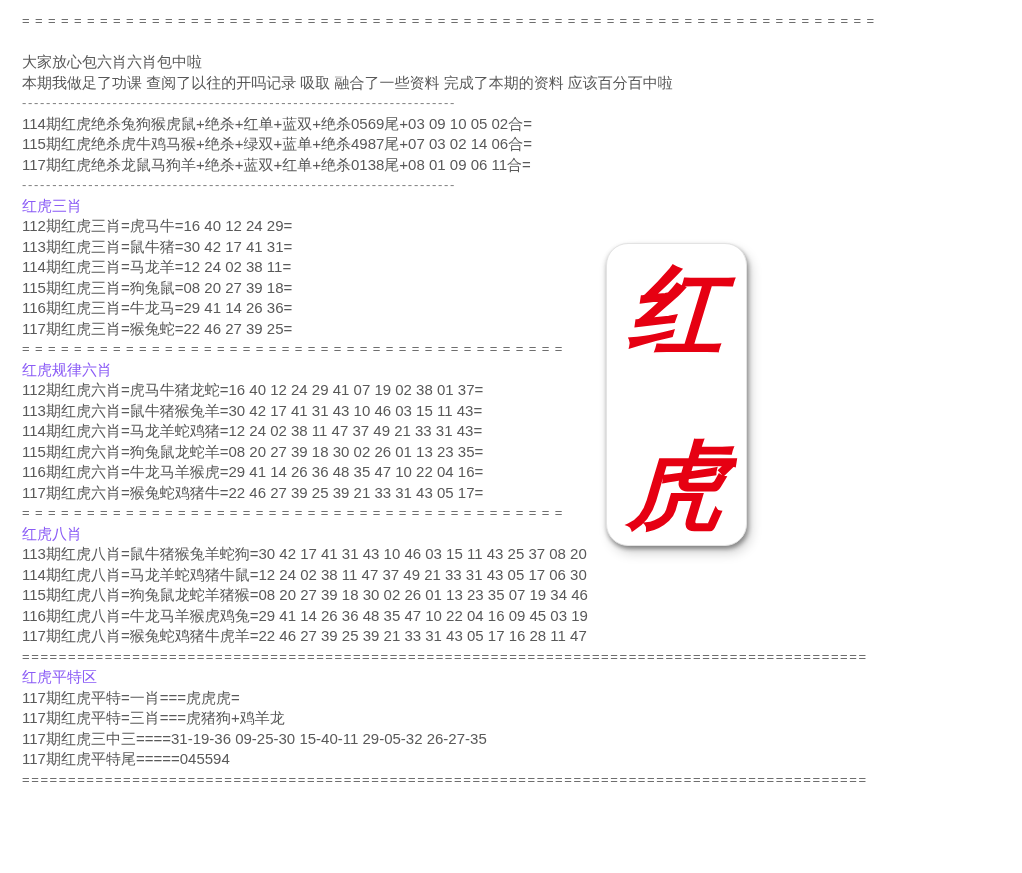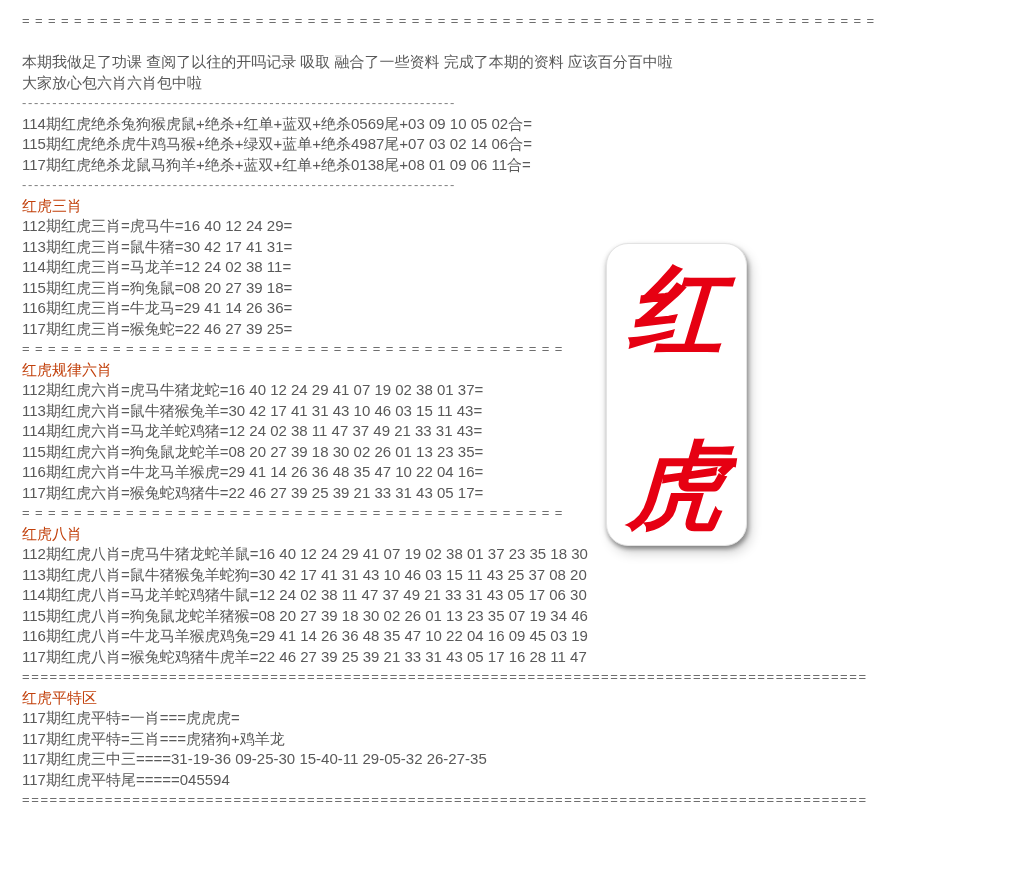--- a/index.html
+++ b/index.html
@@ -29,21 +29,21 @@
     white-space: pre;
     overflow: visible;
   }
   .sep {
     color: #6e6e6e;
     font-size: 13px;
   }
   .sep.wide  { letter-spacing: 5.4px; }
   .sep.dense { letter-spacing: 1.6px; }
   .sep.dash  { letter-spacing: 1.7px; color: #828282; font-size: 13px; }
-  .section-title { color: #c2410c; }
+  .section-title { color: #8b5cf6; }
   .badge {
     position: absolute;
     left: 606px;
     top: 243px;
     width: 141px;
     height: 303px;
     background: #ffffff;
     border: 1px solid #e3e3e3;
     border-radius: 22px;
     box-sizing: border-box;
@@ -63,22 +63,22 @@
   }
 </style>
 </head>
 <body>
 
 <div class="page">
   <div class="doc">
 
     <div class="ln sep wide">==================================================================</div>
     <div class="ln"></div>
+    <div class="ln">大家放心包六肖六肖包中啦</div>
     <div class="ln">本期我做足了功课 查阅了以往的开吗记录 吸取 融合了一些资料 完成了本期的资料 应该百分百中啦</div>
-    <div class="ln">大家放心包六肖六肖包中啦</div>
 
     <div class="ln sep dash">------------------------------------------------------------------------</div>
     <div class="ln">114期红虎绝杀兔狗猴虎鼠+绝杀+红单+蓝双+绝杀0569尾+03 09 10 05 02合=</div>
     <div class="ln">115期红虎绝杀虎牛鸡马猴+绝杀+绿双+蓝单+绝杀4987尾+07 03 02 14 06合=</div>
     <div class="ln">117期红虎绝杀龙鼠马狗羊+绝杀+蓝双+红单+绝杀0138尾+08 01 09 06 11合=</div>
     <div class="ln sep dash">------------------------------------------------------------------------</div>
 
     <div class="ln section-title">红虎三肖</div>
     <div class="ln">112期红虎三肖=虎马牛=16 40 12 24 29=</div>
     <div class="ln">113期红虎三肖=鼠牛猪=30 42 17 41 31=</div>
@@ -91,21 +91,20 @@
     <div class="ln section-title">红虎规律六肖</div>
     <div class="ln">112期红虎六肖=虎马牛猪龙蛇=16 40 12 24 29 41 07 19 02 38 01 37=</div>
     <div class="ln">113期红虎六肖=鼠牛猪猴兔羊=30 42 17 41 31 43 10 46 03 15 11 43=</div>
     <div class="ln">114期红虎六肖=马龙羊蛇鸡猪=12 24 02 38 11 47 37 49 21 33 31 43=</div>
     <div class="ln">115期红虎六肖=狗兔鼠龙蛇羊=08 20 27 39 18 30 02 26 01 13 23 35=</div>
     <div class="ln">116期红虎六肖=牛龙马羊猴虎=29 41 14 26 36 48 35 47 10 22 04 16=</div>
     <div class="ln">117期红虎六肖=猴兔蛇鸡猪牛=22 46 27 39 25 39 21 33 31 43 05 17=</div>
     <div class="ln sep wide">==========================================</div>
 
     <div class="ln section-title">红虎八肖</div>
-    <div class="ln">112期红虎八肖=虎马牛猪龙蛇羊鼠=16 40 12 24 29 41 07 19 02 38 01 37 23 35 18 30</div>
     <div class="ln">113期红虎八肖=鼠牛猪猴兔羊蛇狗=30 42 17 41 31 43 10 46 03 15 11 43 25 37 08 20</div>
     <div class="ln">114期红虎八肖=马龙羊蛇鸡猪牛鼠=12 24 02 38 11 47 37 49 21 33 31 43 05 17 06 30</div>
     <div class="ln">115期红虎八肖=狗兔鼠龙蛇羊猪猴=08 20 27 39 18 30 02 26 01 13 23 35 07 19 34 46</div>
     <div class="ln">116期红虎八肖=牛龙马羊猴虎鸡兔=29 41 14 26 36 48 35 47 10 22 04 16 09 45 03 19</div>
     <div class="ln">117期红虎八肖=猴兔蛇鸡猪牛虎羊=22 46 27 39 25 39 21 33 31 43 05 17 16 28 11 47</div>
     <div class="ln sep dense">============================================================================================</div>
 
     <div class="ln section-title">红虎平特区</div>
     <div class="ln">117期红虎平特=一肖===虎虎虎=</div>
     <div class="ln">117期红虎平特=三肖===虎猪狗+鸡羊龙</div>

